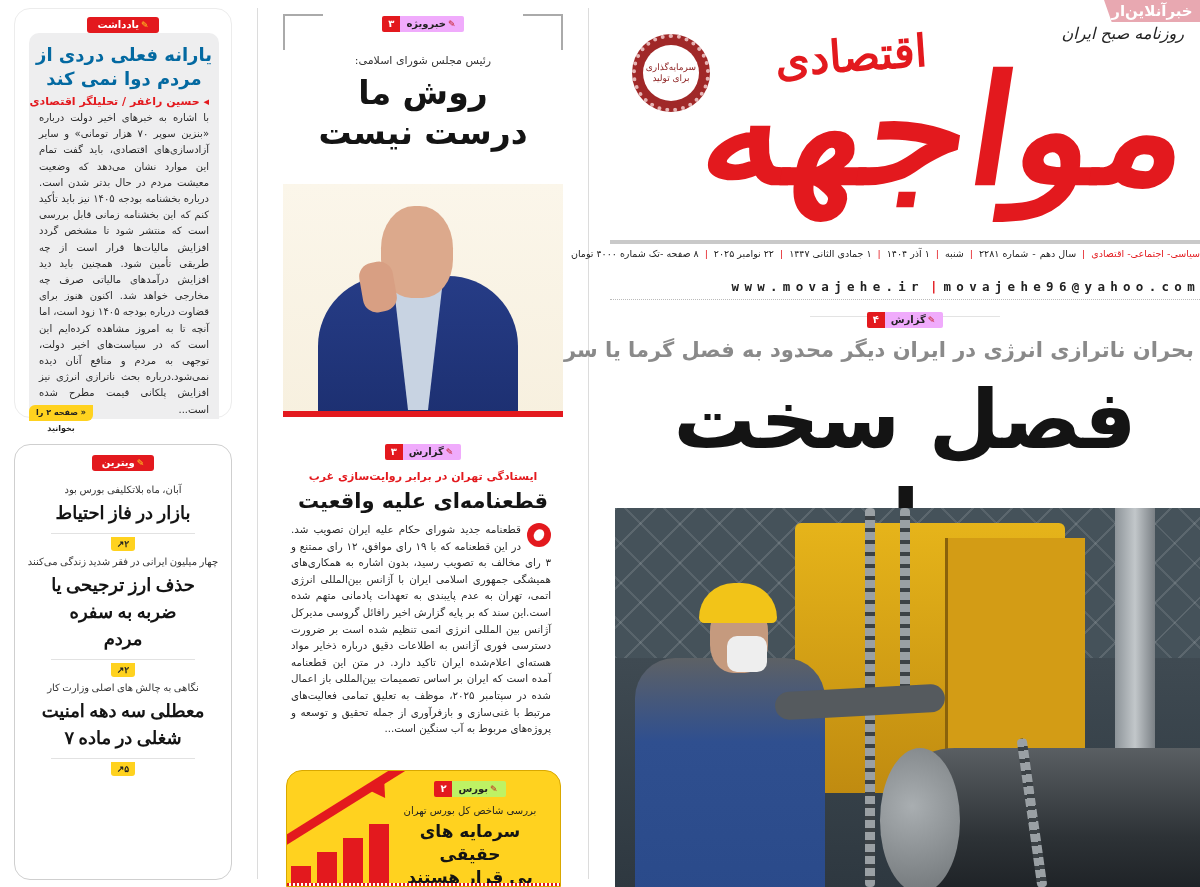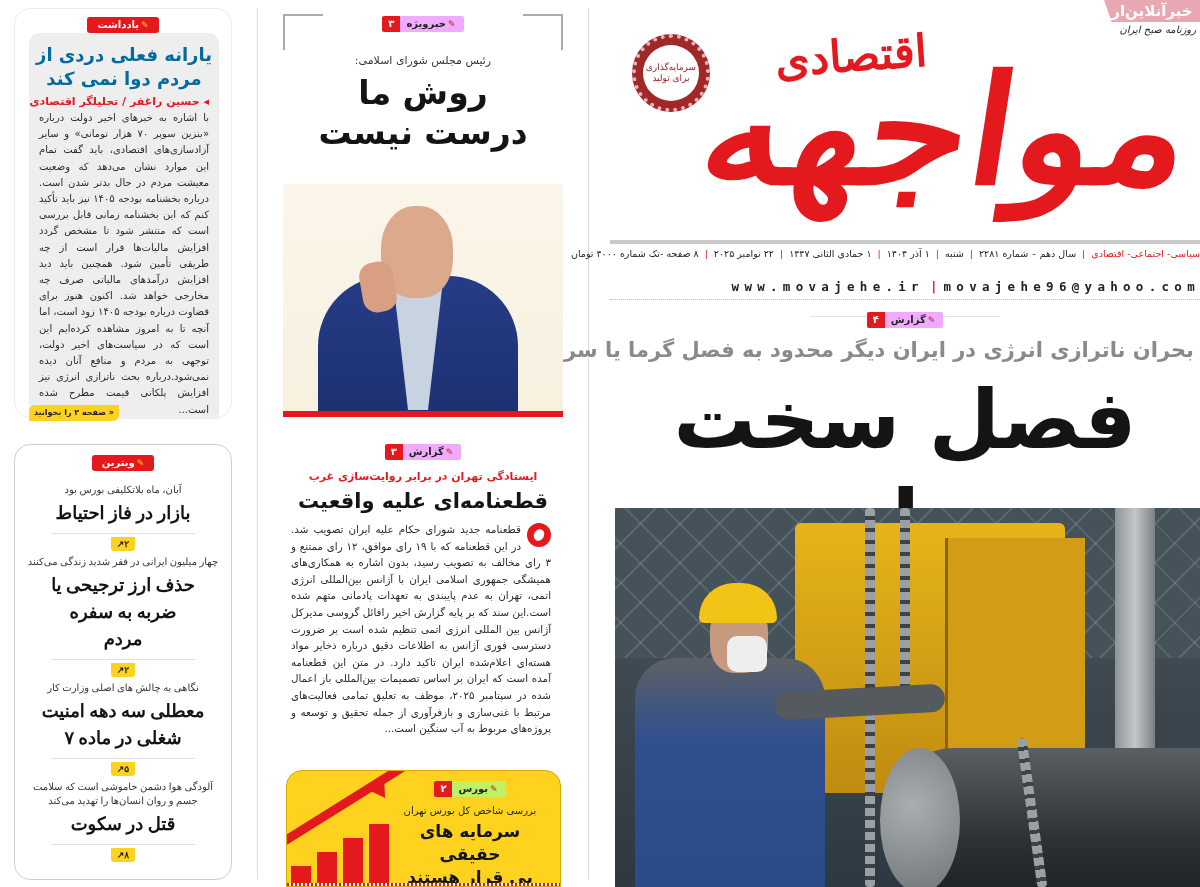--- a/index.html
+++ b/index.html
@@ -12,21 +12,21 @@
   
   .tag { display: inline-flex; flex-direction: row; height: 16px; border-radius: 2px; overflow: hidden; font-size: 10px; font-weight: bold; line-height: 16px; }
   .tag .tag-label { background: #f0abfc; color: #222; padding: 0 8px 0 6px; }
   .tag .tag-num { background: #e3191e; color: #fff; padding: 0 6px; }
   .tag .tag-pen { font-size: 9px; margin-left: 2px; color: #c0151a; }
   .tag.red-only { background: #e3191e; color: #fff; padding: 0 10px; border-radius: 3px; }
 
   
   #masthead { left: 610px; top: 0; width: 590px; height: 250px; }
   .corner-badge { position: absolute; right: 0; top: 0; width: 96px; height: 22px; background: #e8a8b1; color: #fff; font-weight: bold; font-size: 15px; line-height: 22px; text-align: center; clip-path: polygon(0 0,100% 0,100% 100%,8% 100%); }
-  .daily-label { position: absolute; right: 4px; top: 24px; font-family: "DejaVu Serif", serif; font-style: italic; font-size: 10px; color: #222; }
+  .daily-label { position: absolute; right: 16px; top: 24px; font-family: "DejaVu Serif", serif; font-style: italic; font-size: 16px; color: #222; }
   .logo-main { position: absolute; right: 10px; top: 30px; font-family: "DejaVu Serif", serif; font-weight: bold; font-size: 150px; line-height: 200px; color: #e3191e; letter-spacing: -6px; transform: scaleX(1.1) skewX(-8deg); transform-origin: right center; }
   .logo-sub { position: absolute; left: 165px; top: 30px; font-family: "DejaVu Serif", serif; font-weight: bold; font-size: 44px; color: #e3191e; transform: rotate(-4deg); }
   .seal { position: absolute; left: 22px; top: 34px; width: 78px; height: 78px; border-radius: 50%; background: #a02828; border: 4px dotted #e6b5b5; display: flex; align-items: center; justify-content: center; }
   .seal-inner { width: 56px; height: 56px; border-radius: 50%; background: #ffffff; color: #8a1b1b; font-family: "DejaVu Serif", serif; font-size: 9px; line-height: 11px; text-align: center; display: flex; align-items: center; justify-content: center; padding: 4px; }
 
   .info-bar { position: absolute; left: 610px; top: 240px; width: 590px; }
   .info-bar .grey-line { height: 4px; background: #c9c9c9; margin-bottom: 4px; }
   .info-line { font-size: 9.5px; color: #222; white-space: nowrap; display: flex; flex-direction: row; gap: 4px; justify-content: flex-start; }
   .info-line .cat { color: #e3191e; }
   .info-line .sep { color: #e3191e; padding: 0 2px; }
@@ -89,21 +89,21 @@
   .bourse-headline { margin-top: 4px; font-size: 17px; font-weight: bold; line-height: 23px; color: #141414; }
   .bourse-bottom { position: absolute; left: 0; bottom: 0; width: 100%; height: 3px; background: repeating-linear-gradient(90deg,#e3191e 0 2px,#fff 2px 4px); }
 
   
   #note-card { left: 14px; top: 8px; width: 218px; height: 410px; background: #ffffff; border: 1px solid #ececec; border-radius: 16px; }
   #note-card .tag-row { text-align: center; margin-top: 4px; }
   .note-inner { position: absolute; left: 14px; top: 24px; width: 190px; height: 386px; background: #eeeeef; border-radius: 10px 10px 0 0; }
   .note-title { margin-top: 10px; font-size: 18px; font-weight: bold; line-height: 24px; color: #0369a1; text-align: center; }
   .note-author { margin-top: 4px; font-size: 11px; font-weight: bold; color: #e3191e; text-align: right; padding-right: 10px; }
   .note-body { margin-top: 2px; font-size: 10px; line-height: 16.2px; color: #2a2a2a; text-align: justify; text-align-last: right; padding: 0 10px 0 10px; }
-  .read-more { position: absolute; left: 14px; top: 396px; width: 90px; height: 16px; background: #ffd21f; border-radius: 6px 0 6px 0; font-size: 8px; font-weight: bold; color: #222; line-height: 16px; text-align: center; }
+  .read-more { position: absolute; left: 14px; top: 396px; width: 64px; height: 16px; background: #ffd21f; border-radius: 6px 0 6px 0; font-size: 8px; font-weight: bold; color: #222; line-height: 16px; text-align: center; }
 
   #vitrine { left: 14px; top: 444px; width: 218px; height: 436px; background: #fff; border: 1px solid #cfcfcf; border-radius: 16px; }
   #vitrine .tag-row { text-align: center; margin-top: 6px; }
   .vt-item { text-align: center; padding: 0 6px; font-family: Liberation Serif, serif; }
   .vt-kicker { font-size: 10px; color: #333; line-height: 14px; }
   .vt-headline { font-size: 18px; font-weight: bold; line-height: 27px; color: #141414; margin-top: 3px; }
   .vt-page { position: relative; height: 16px; margin: 6px 0 6px; }
   .vt-page::before { content: ""; position: absolute; top: 0; left: 30px; right: 30px; height: 1px; background: #e2e2e2; }
   .vt-page span { display: inline-block; background: #ffd21f; font-size: 9px; font-weight: bold; padding: 0 6px; height: 14px; line-height: 14px; border-radius: 0 0 3px 3px; color: #222; }
 </style>
@@ -275,18 +275,13 @@
     <div class="vt-headline" style="padding:0 28px;">حذف ارز ترجیحی یا ضربه به سفره مردم</div>
     <div class="vt-page"><span>۲↗</span></div>
   </div>
 
   <div class="vt-item">
     <div class="vt-kicker">نگاهی به چالش های اصلی وزارت کار</div>
     <div class="vt-headline" style="padding:0 10px;">معطلی سه دهه امنیت شغلی در ماده ۷</div>
     <div class="vt-page"><span>۵↗</span></div>
   </div>
 
-  <div class="vt-item">
-    <div class="vt-kicker">آلودگی هوا دشمن خاموشی است که سلامت جسم و روان انسان‌ها را تهدید می‌کند</div>
-    <div class="vt-headline">قتل در سکوت</div>
-    <div class="vt-page"><span>۸↗</span></div>
-  </div>
 </div>
 
 </body></html>

